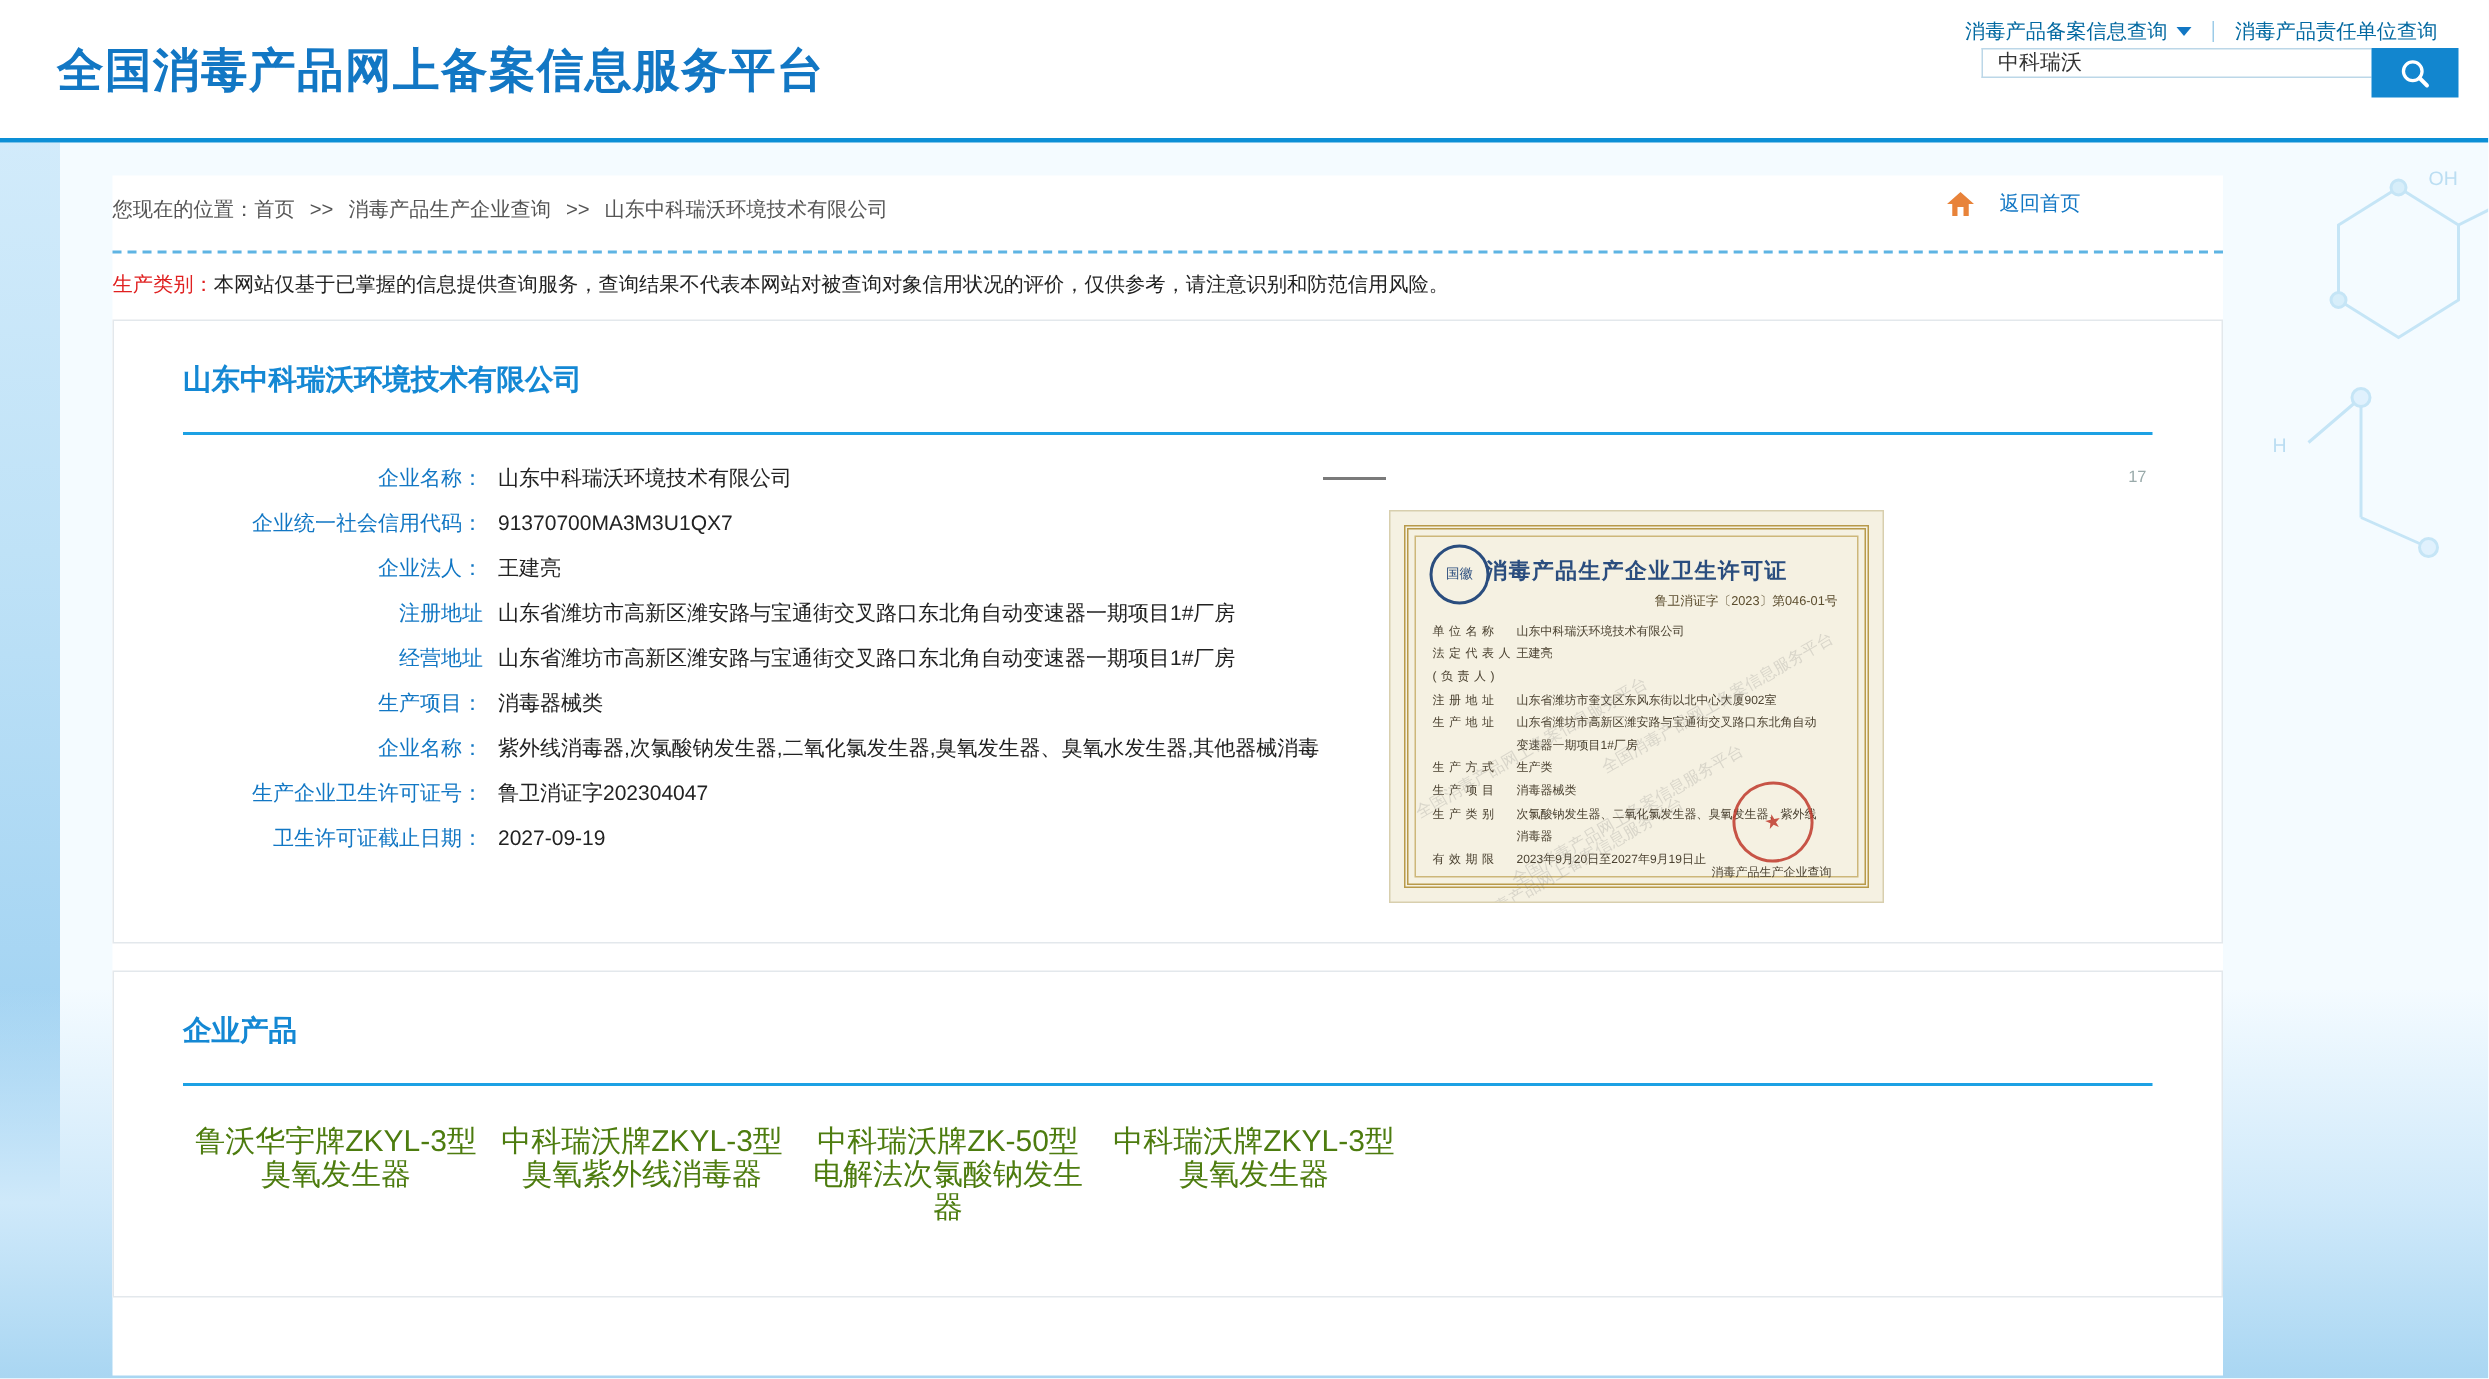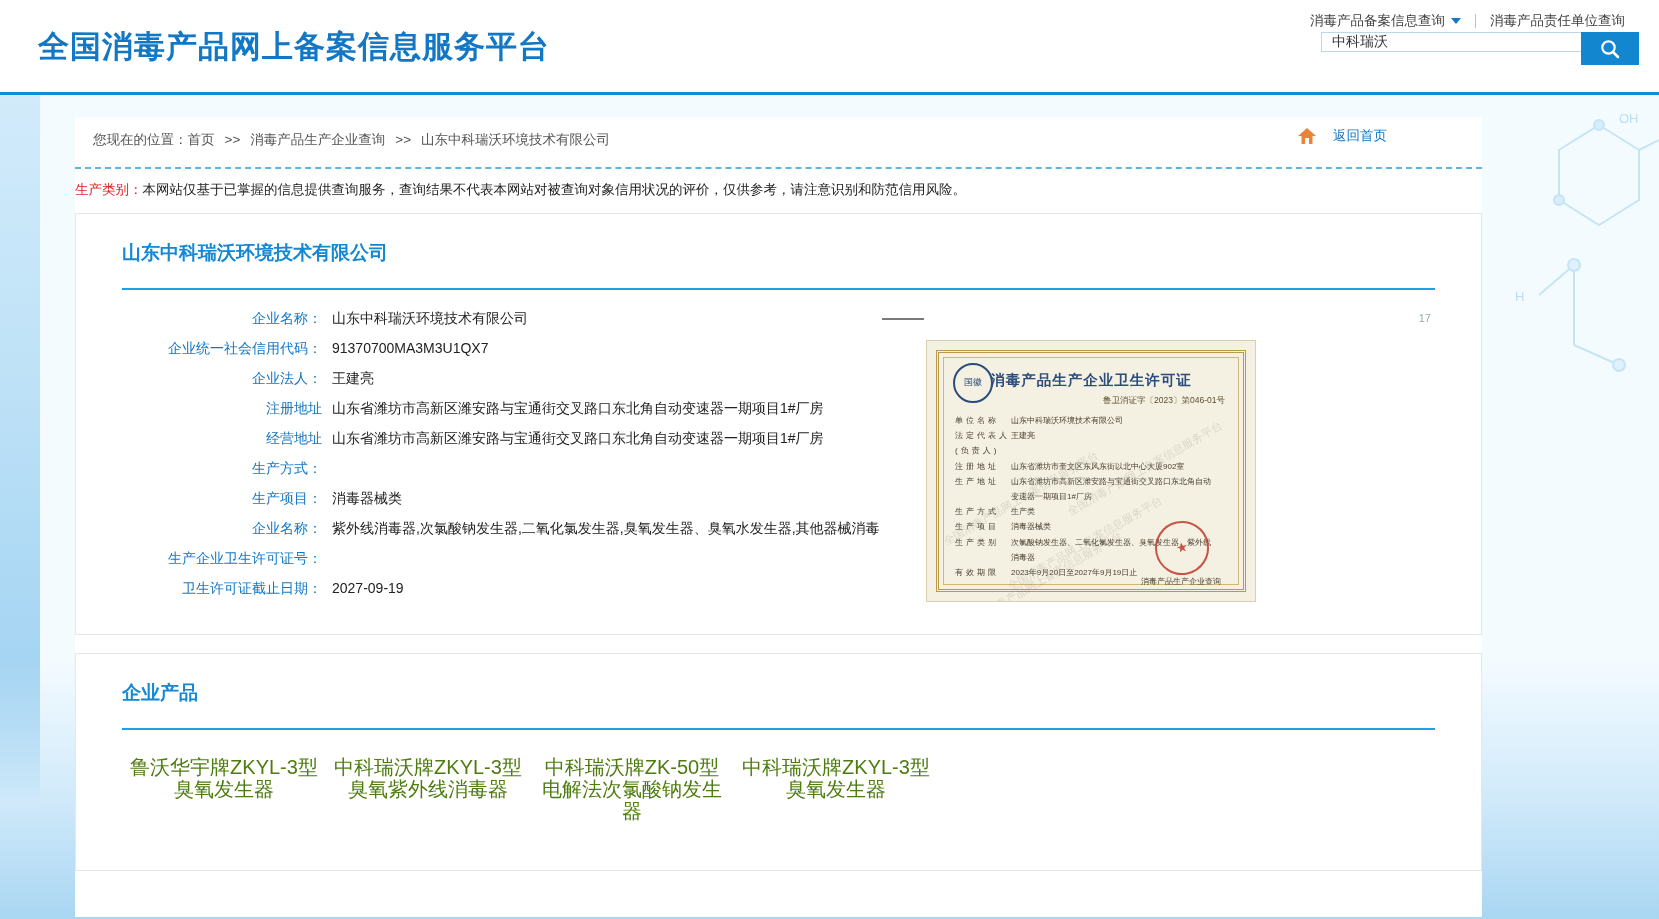--- a/index.html
+++ b/index.html
@@ -40,21 +40,21 @@
     font-size: 31px; font-weight: bold; color: #1277c4;
     letter-spacing: 1px;
     font-family: "Liberation Sans", sans-serif;
   }
   .header-links {
     position: absolute; right: 20px; top: 10px;
     display: flex; align-items: center; gap: 0;
     font-size: 13.5px;
   }
   .hl-item {
-    color: #404040; padding: 2px 14px; cursor: pointer;
+    color: #0369a1; padding: 2px 14px; cursor: pointer;
     white-space: nowrap;
   }
   .hl-sep { width: 1px; height: 14px; background: #9ccbe8; }
   .caret-down {
     display: inline-block; margin-left: 6px;
     width: 0; height: 0;
     border-left: 5px solid transparent;
     border-right: 5px solid transparent;
     border-top: 6px solid #1277c4;
     vertical-align: middle;
@@ -81,21 +81,21 @@
     background: #ffffff;
     min-height: 800px;
     padding: 0;
   }
   .crumb-row {
     position: relative; height: 46px;
     padding: 14px 0 0 0;
     font-size: 13.5px; color: #555;
   }
   .crumb {
-    position: absolute; left: 0; top: 14px; color: #555; margin-left: 18px;
+    position: absolute; left: 0; top: 14px; color: #555;
   }
   .home-link {
     position: absolute; right: 95px; top: 10px;
     display: flex; align-items: center; gap: 16px;
     color: #1277c4; font-size: 13.5px; cursor: pointer;
   }
   .dash-line {
     height: 0; border-top: 2px dashed #5eb4e3; margin: 4px 0 0 0;
   }
   .risk-row {
@@ -291,33 +291,30 @@
             </div>
           <div class="info-row">
               <div class="info-label">注册地址</div>
               <div class="info-value">山东省潍坊市高新区潍安路与宝通街交叉路口东北角自动变速器一期项目1#厂房</div>
             </div>
           <div class="info-row">
               <div class="info-label">经营地址</div>
               <div class="info-value">山东省潍坊市高新区潍安路与宝通街交叉路口东北角自动变速器一期项目1#厂房</div>
             </div>
           <div class="info-row">
-              <div class="info-label">生产方式：</div>
-              <div class="info-value"></div>
-            </div>
-          <div class="info-row">
               <div class="info-label">生产项目：</div>
               <div class="info-value">消毒器械类</div>
             </div>
           <div class="info-row">
               <div class="info-label">企业名称：</div>
               <div class="info-value">紫外线消毒器,次氯酸钠发生器,二氧化氯发生器,臭氧发生器、臭氧水发生器,其他器械消毒</div>
             </div>
           <div class="info-row">
               <div class="info-label">生产企业卫生许可证号：</div>
+              <div class="info-value">鲁卫消证字202304047</div>
             </div>
           <div class="info-row">
               <div class="info-label">卫生许可证截止日期：</div>
               <div class="info-value">2027-09-19</div>
             </div>
         </div>
 
         <div class="cert-area">
           <div class="cert-placeholder-line"></div>
           <div class="cert-corner">17</div>

